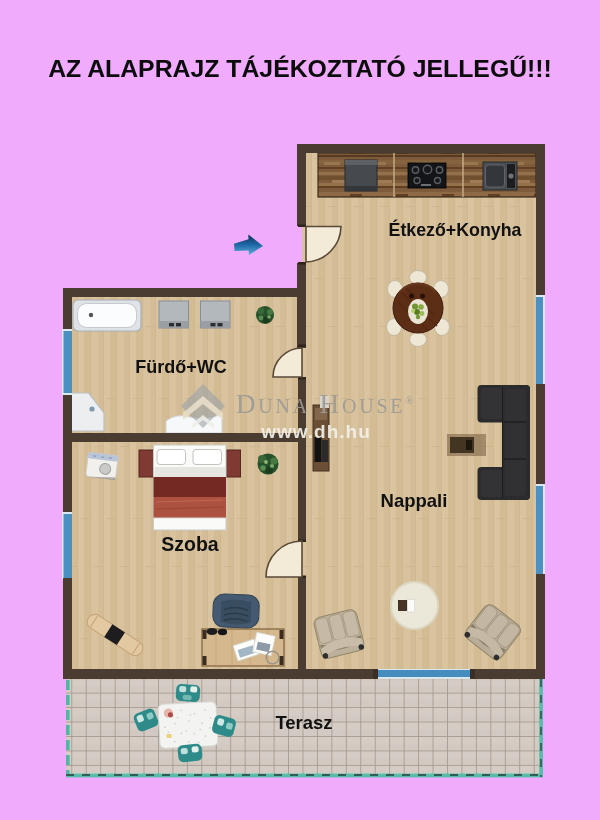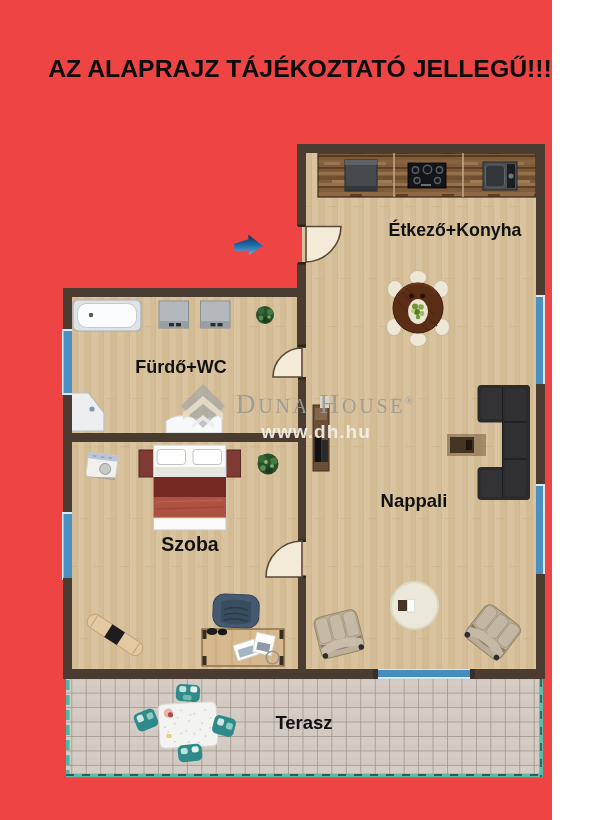--- a/index.html
+++ b/index.html
@@ -1,16 +1,16 @@
 <!DOCTYPE html>
 <html><head>
 <meta charset="utf-8">
 <style>
   html,body{margin:0;padding:0;background:#ffffff;}
-  .page{position:relative;width:552px;height:820px;background:#ef4444;overflow:hidden;
+  .page{position:relative;width:600px;height:820px;background:#f0abfc;overflow:hidden;
         font-family:"Liberation Sans", sans-serif;}
   svg{position:absolute;top:0;left:0;}
 </style>
 </head>
 <body>
 <div class="page">
 <svg width="600" height="820" viewBox="0 0 600 820">
 <defs>
   <pattern id="floorR" width="26" height="120" patternUnits="userSpaceOnUse">
     <rect width="26" height="120" fill="#d7c09b"></rect>

